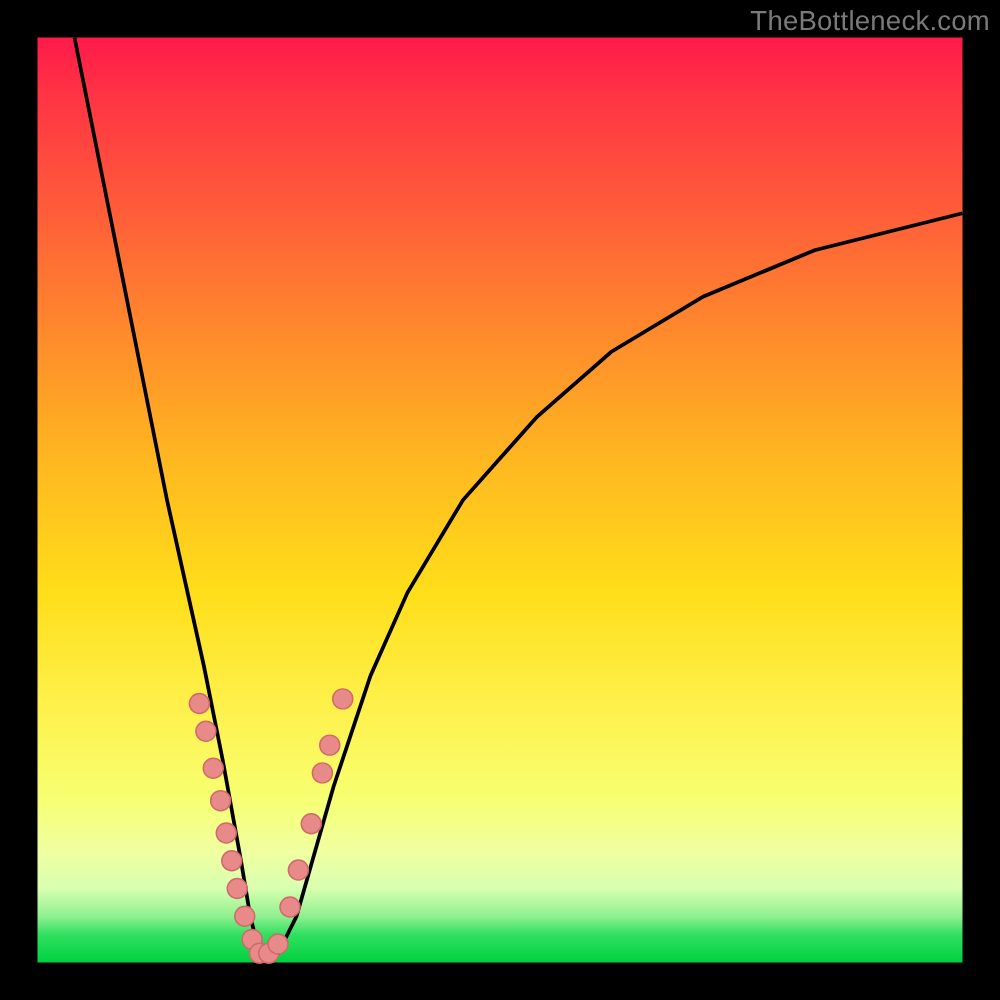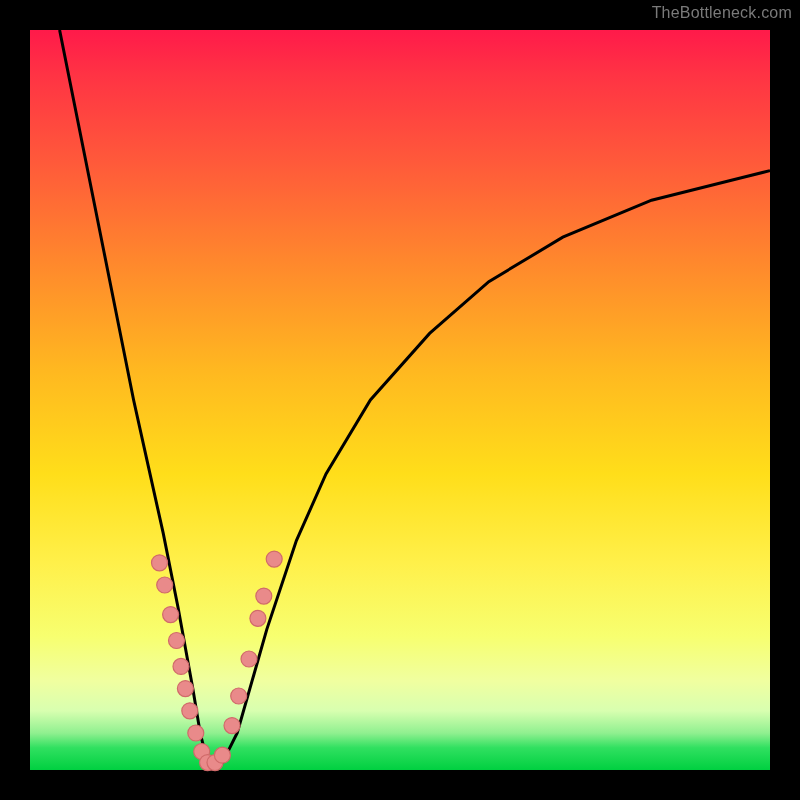--- a/index.html
+++ b/index.html
@@ -40,21 +40,21 @@
       #90f090 95%,
       #30e060 97%,
       #00d040 100%
     );
   }
   .watermark {
     position: absolute;
     top: 4px;
     right: 8px;
     color: #7a7a7a;
-    font-size: 16px;
+    font-size: 22px;
     font-weight: 500;
     letter-spacing: 0.2px;
     user-select: none;
   }
   svg.curve {
     position: absolute;
     top: 0; left: 0;
     width: 740px;
     height: 740px;
     overflow: visible;

